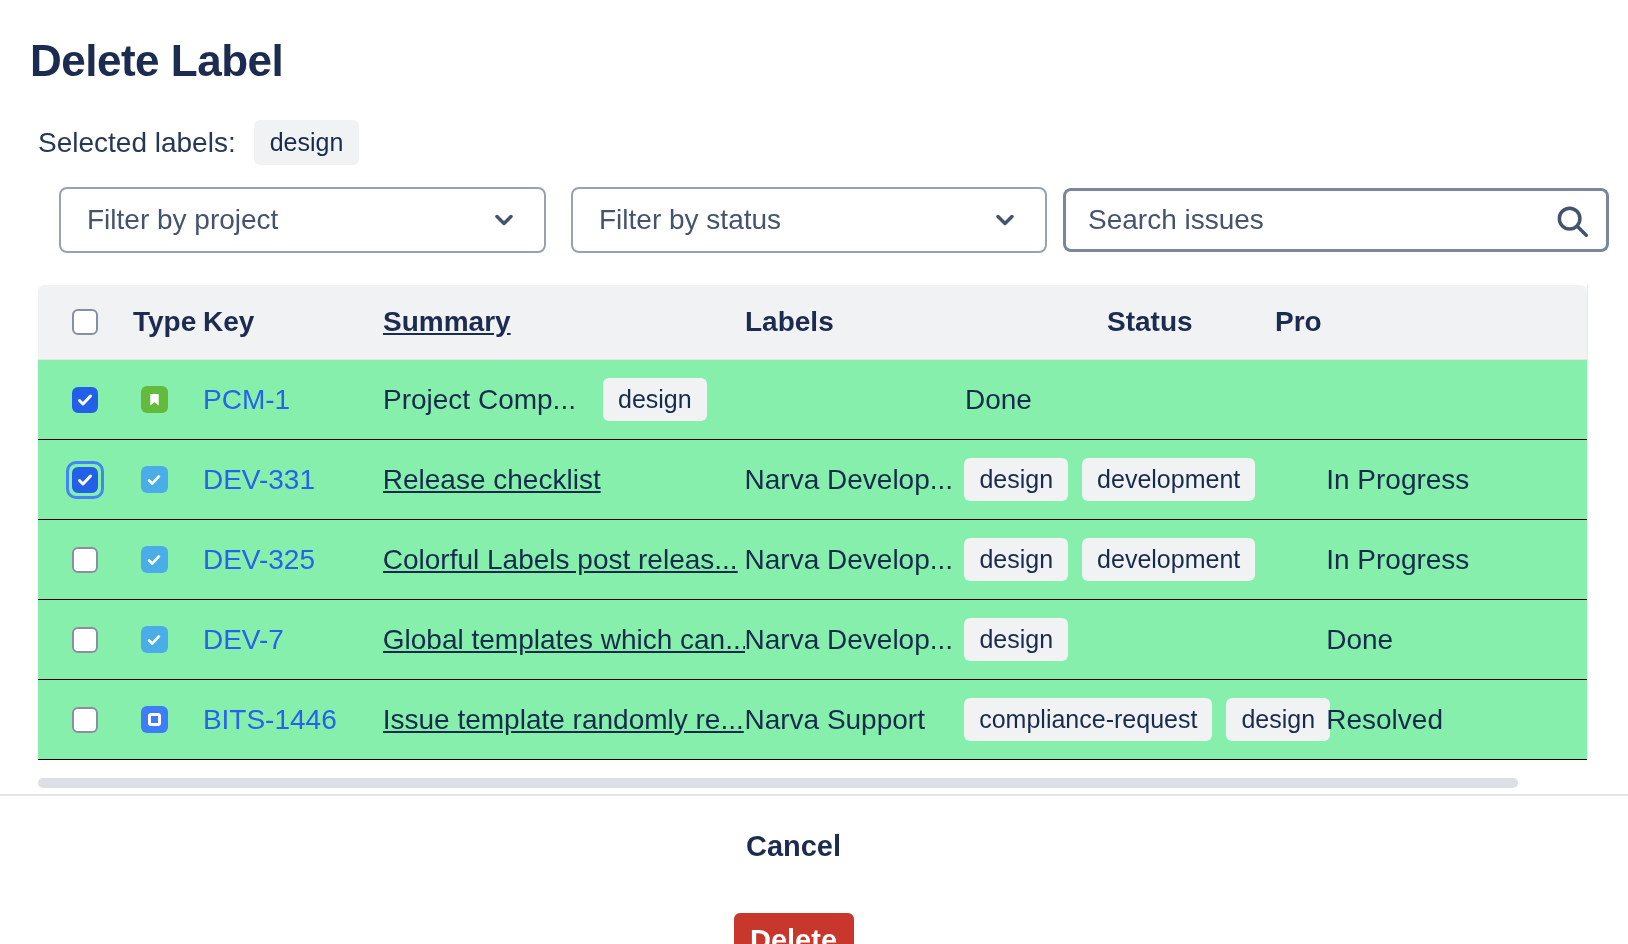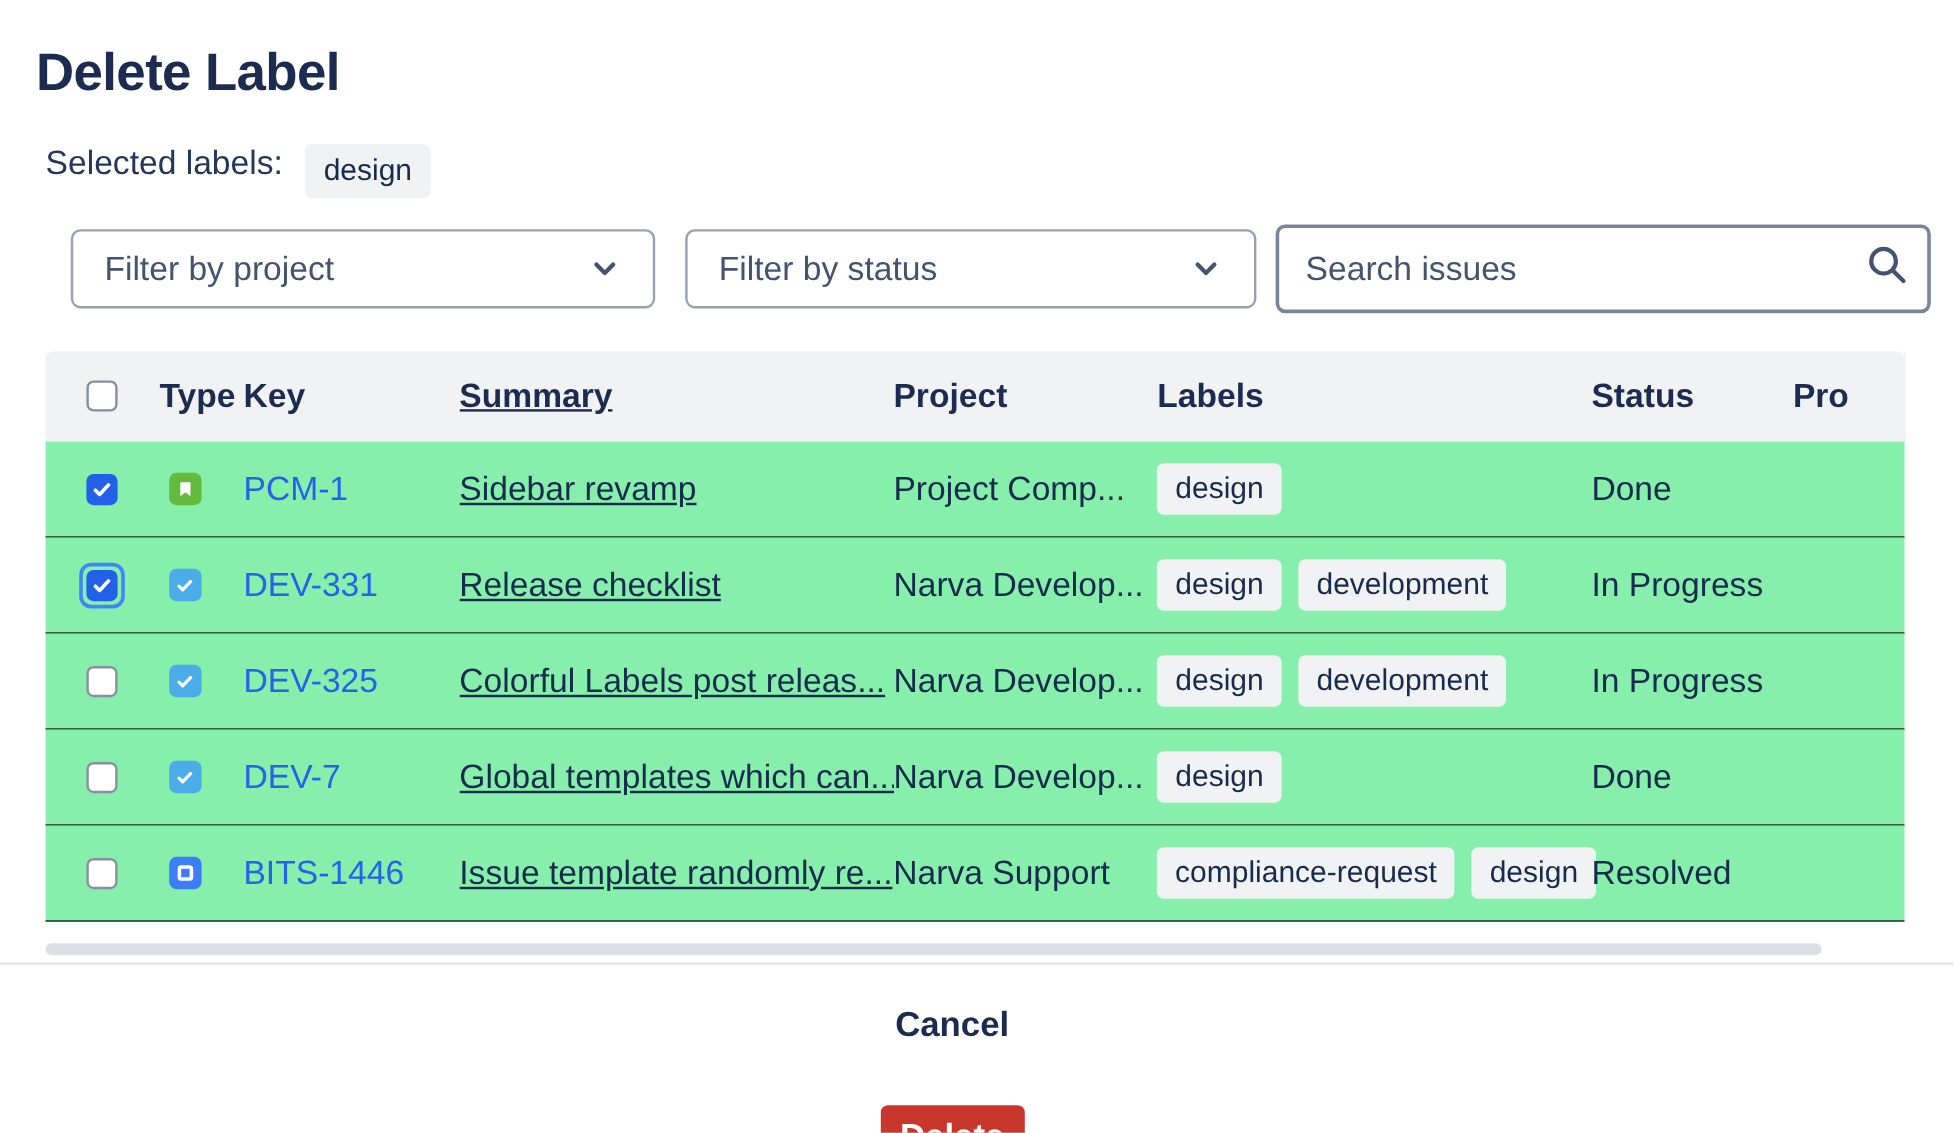--- a/index.html
+++ b/index.html
@@ -18,21 +18,21 @@
     font-size: 44px;
     font-weight: 700;
     letter-spacing: -0.5px;
     color: #1C2B50;
   }
 
   
   .selected-row {
     margin: 34px 0 0 38px;
     display: flex;
-    align-items: flex-start;
+    align-items: center;
     gap: 18px;
     font-size: 28px;
     color: #253858;
   }
   .chip {
     background: #F1F2F4;
     border-radius: 6px;
     padding: 8px 16px;
     font-size: 25px;
     color: #172B4D;
@@ -58,21 +58,21 @@
     color: #44546F;
     cursor: pointer;
     margin-left: 21px;
   }
   .filter-project { width: 487px; }
   .filter-status  { width: 476px; margin-left: 25px; }
   .chev { width: 28px; height: 28px; flex: 0 0 auto; margin-left: 12px; }
   .search-wrap {
     position: relative;
     margin-left: 16px;
-    width: 546px; height: 74px;
+    width: 546px; height: 64px;
   }
   .search-wrap input {
     width: 100%; height: 100%;
     border: 3px solid #7A869A;
     border-radius: 8px;
     font-family: "Liberation Sans", sans-serif;
     font-size: 28px;
     color: #172B4D;
     padding: 0 70px 0 22px;
     outline: none;
@@ -243,21 +243,20 @@
       <div class="c-check">
         <span class="cbwrap">
           <span class="cb">
             
           </span>
         </span>
       </div>
       <div class="c-type">Type</div>
       <div class="c-key">Key</div>
       <div class="c-summary">Summary</div>
-      <div class="c-project">Project</div>
       <div class="c-labels">Labels</div>
       <div class="c-status">Status</div>
       <div class="c-priority">Pro</div>
     </div>
 
     <div class="trow">
       <div class="c-check">
         <span class="cbwrap">
           <span class="cb checked">
             <svg width="18" height="18" viewBox="0 0 18 18" fill="none">
@@ -268,21 +267,20 @@
       </div>
       <div class="c-type">
         <span class="ticon story">
           <svg class="g g-bookmark" width="15" height="15" viewBox="0 0 16 16" fill="none">
               <path d="M3.5 2h9v12.5l-4.5-3.6-4.5 3.6V2z" fill="#fff"></path>
             </svg>
 
         </span>
       </div>
       <div class="c-key"><a class="key-link">PCM-1</a></div>
-      <div class="c-summary">Sidebar revamp</div>
       <div class="c-project">Project Comp...</div>
       <div class="c-labels">
         <span class="label-chip">design</span>
       </div>
       <div class="c-status">Done</div>
       <div class="c-priority"></div>
     </div>
 
     <div class="trow">
       <div class="c-check">

